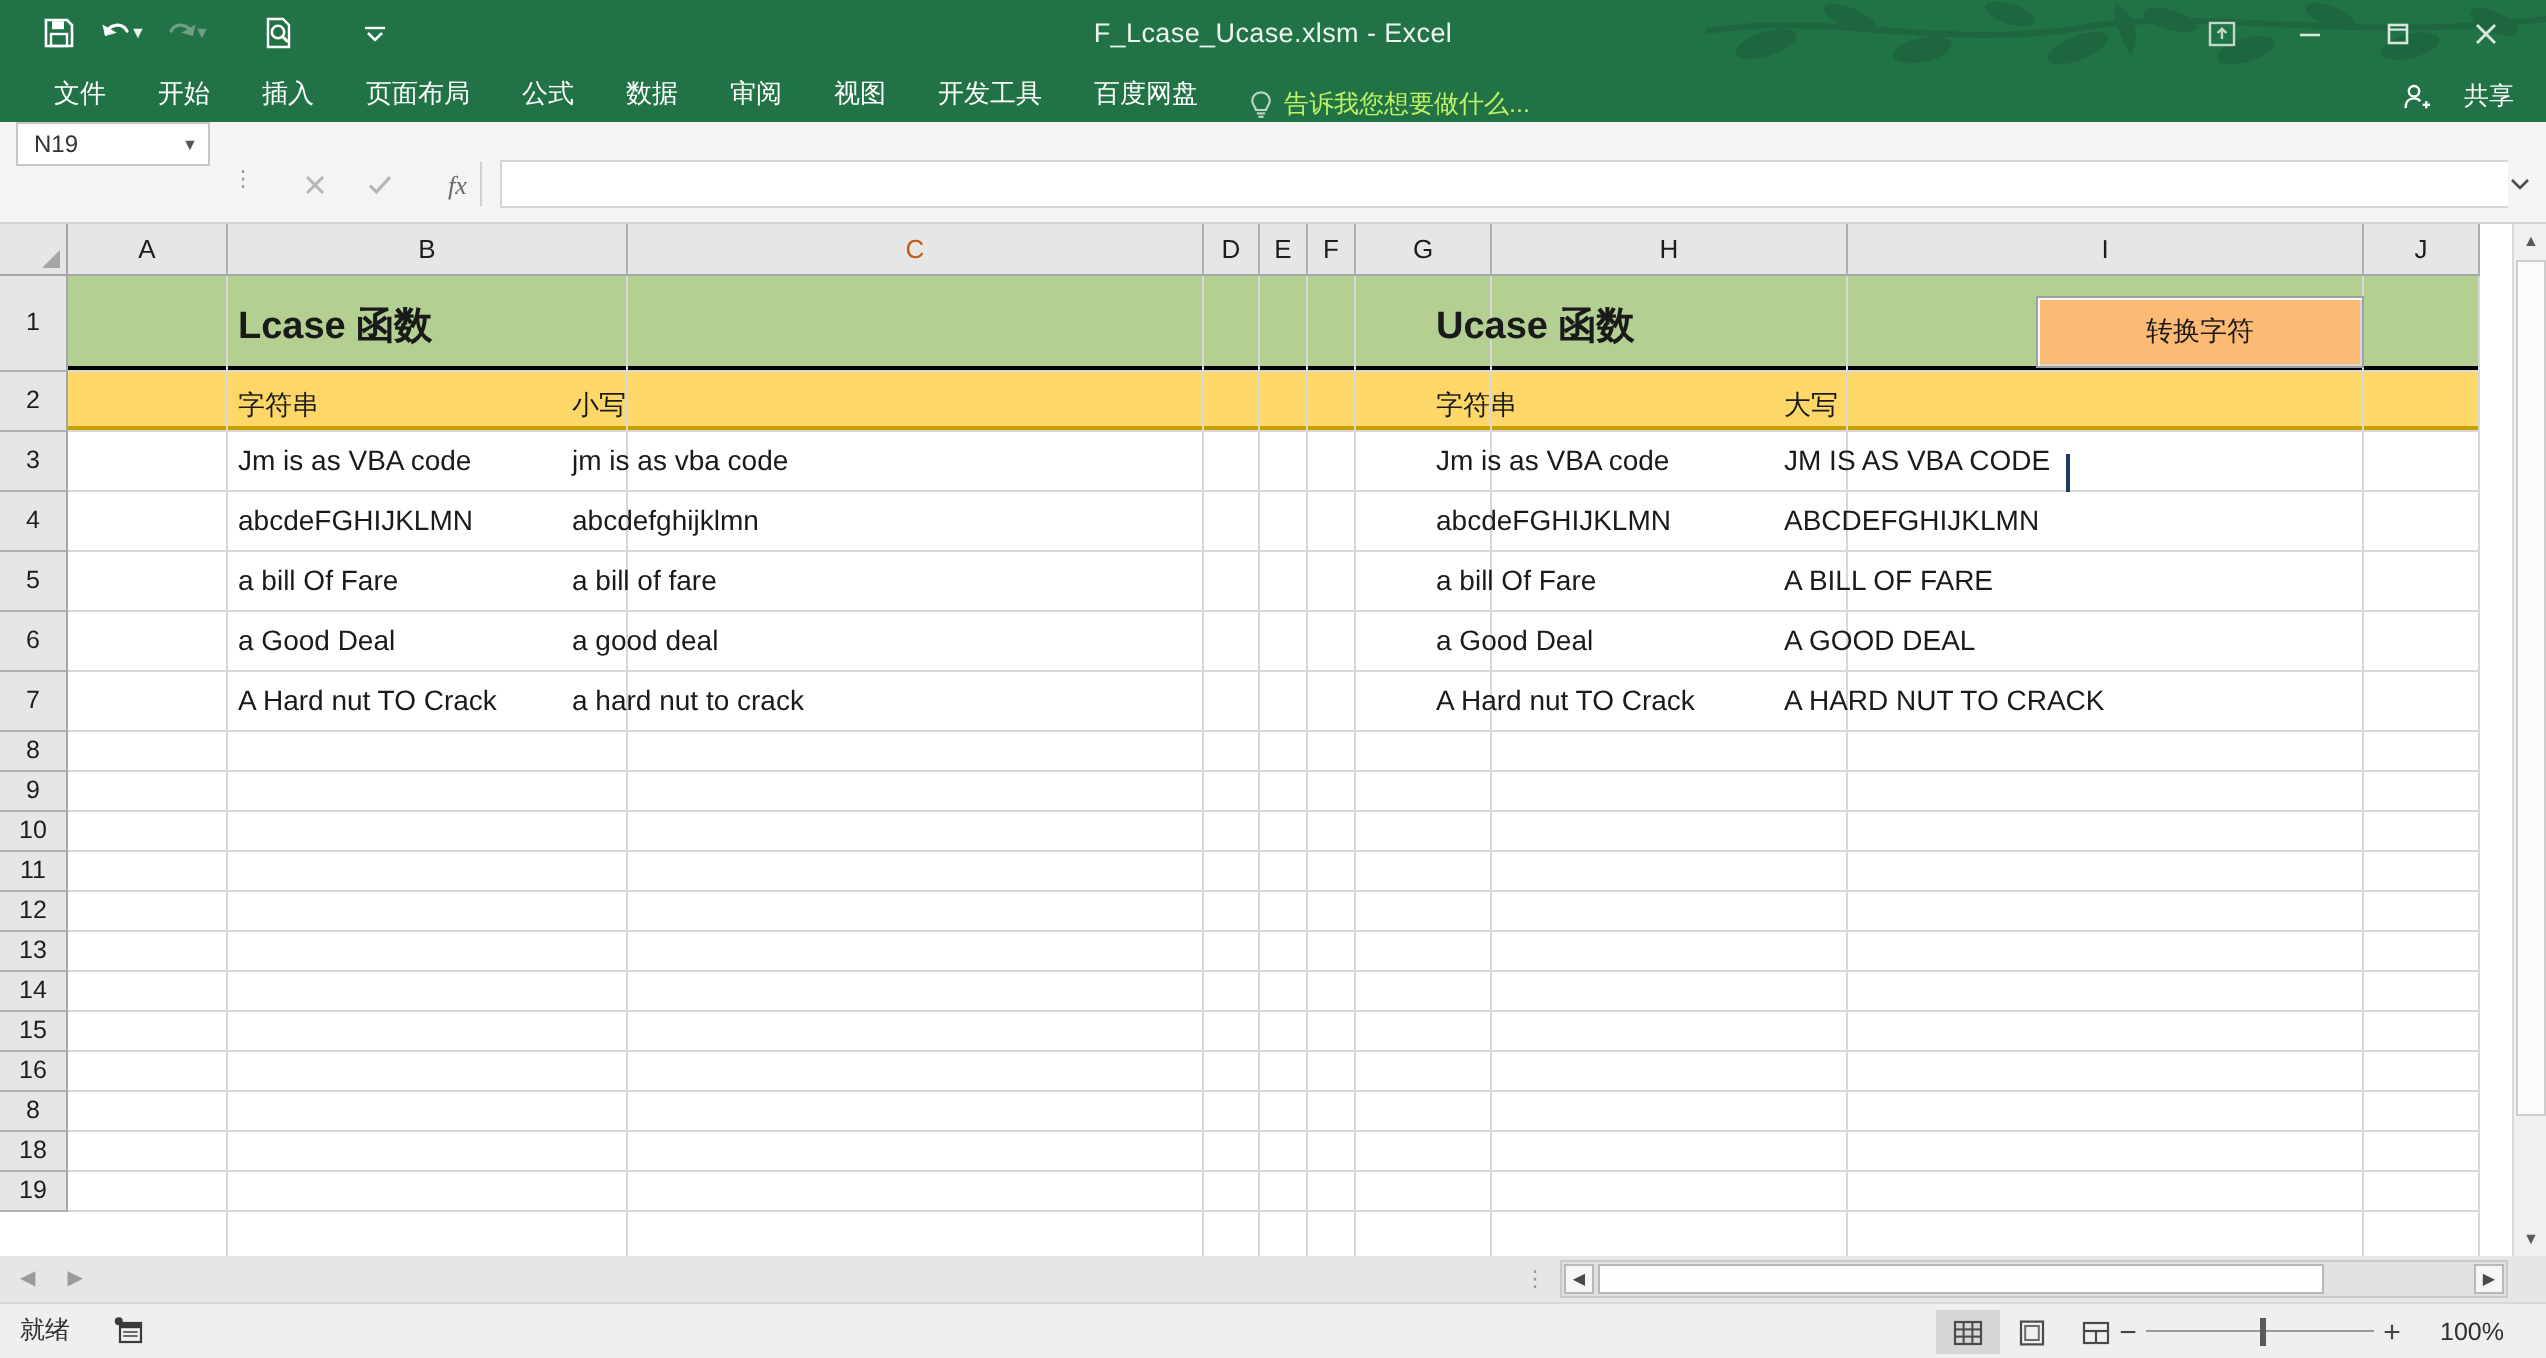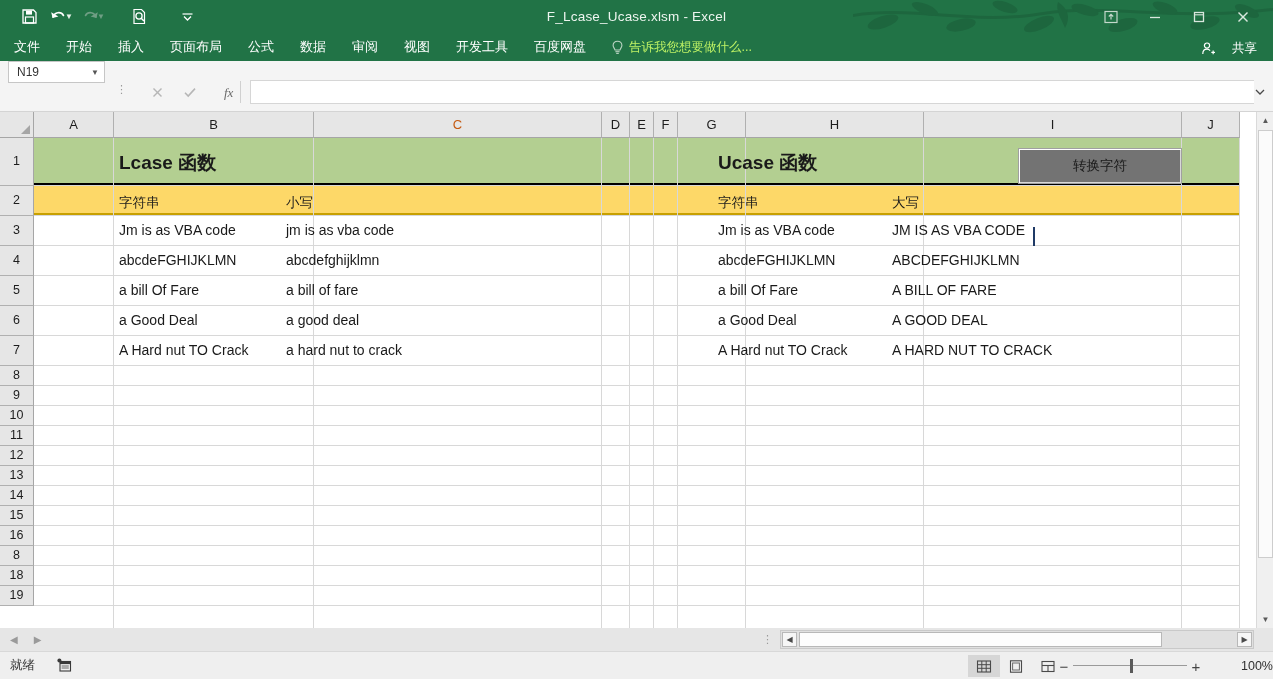--- a/index.html
+++ b/index.html
@@ -27,21 +27,21 @@
     position: absolute; left: 0; top: 0; width: 1273px; height: 33px;
     line-height: 33px; text-align: center;
     color: #edf5ef; font-size: 13.5px; letter-spacing: .2px;
   }
   #wincontrols { position: absolute; right: 8px; top: 0; height: 33px; display: flex; align-items: center; }
   .wc { width: 44px; height: 33px; display: flex; align-items: center; justify-content: center; }
 
   
   #ribbon-tabs {
     position: absolute; left: 0; top: 33px; width: 1273px; height: 28px;
-    background: #217346; display: flex; align-items: center; padding-left: 1px;
+    background: #217346; display: flex; align-items: flex-end; padding-left: 14px;
   }
   .rtab {
     height: 28px; line-height: 28px; padding: 0 13px;
     color: #ffffff; font-size: 13px; white-space: nowrap;
   }
   #tell-me { display: flex; align-items: center; gap: 5px; margin-left: 12px; color: #bef264; font-size: 12.5px; }
   #share-btn {
     position: absolute; right: 10px; top: 4px; height: 22px;
     display: flex; align-items: center; gap: 16px;
     color: #ffffff; font-size: 12.5px; padding: 0 6px;
@@ -110,21 +110,21 @@
   .band.green { background: #b3cf91; }
   .band.gold  { background: #fdd868; }
   .thickline { position: absolute; left: 0; width: 1206px; height: 3px; background: #000000; }
 
   .ctext { position: absolute; white-space: nowrap; font-size: 14px; color: #1a1a1a; }
   .ctext.big { font-size: 19px; font-weight: bold; }
   .ctext.hdr { font-size: 13.5px; color: #1a1a1a; }
 
   #macro-button {
     position: absolute; left: 984px; top: 10px; width: 164px; height: 36px;
-    background: #737373; border: 1px solid #a0a0a0;
+    background: #fdba74; border: 1px solid #a0a0a0;
     box-shadow: 1px 1px 0 #ffffff inset, -1px -1px 0 #d8d8d8 inset;
     display: flex; align-items: center; justify-content: center;
     font-size: 13.5px; color: #1a1a1a;
   }
 
   #ghost-tip {
     position: absolute; left: 963px; top: 113px; width: 160px; height: 24px;
     background: #e0e4e6; color: #c9cdd0; font-size: 12.5px;
     display: flex; align-items: center; justify-content: center; gap: 1px;
   }
@@ -164,21 +164,21 @@
   #status-text { margin-left: 10px; font-size: 12.5px; color: #303030; }
   #status-rec { margin-left: 22px; display: flex; align-items: center; }
   #view-btns { position: absolute; left: 968px; top: 3px; display: flex; gap: 0; }
   .vbtn { width: 32px; height: 22px; display: flex; align-items: center; justify-content: center; }
   .vbtn.active { background: #d6d6d6; }
   #zoom-ctl { position: absolute; left: 1055px; top: 3px; width: 150px; height: 22px; display: flex; align-items: center; }
   #zoom-minus, #zoom-plus { width: 18px; text-align: center; font-size: 15px; color: #444; }
   #zoom-track { position: relative; flex: 1; height: 22px; }
   #zoom-line { position: absolute; left: 0; top: 10px; width: 100%; height: 1px; background: #9a9a9a; }
   #zoom-mid { position: absolute; left: 50%; top: 4px; width: 3px; height: 14px; background: #5a5a5a; }
-  #zoom-pct { position: absolute; right: 0; top: 0; height: 28px; line-height: 28px; font-size: 12.5px; color: #303030; }
+  #zoom-pct { position: absolute; right: 21px; top: 0; height: 28px; line-height: 28px; font-size: 12.5px; color: #303030; }
 </style>
 </head>
 <body>
 
 <div id="titlebar">
   <svg id="title-deco" viewBox="0 0 420 33" preserveAspectRatio="none">
     <g fill="#1a5c38">
       <path d="M0 14 C60 4, 120 24, 190 12 C250 2, 320 20, 420 8 L420 11 C320 23, 250 5, 190 15 C120 27, 60 7, 0 17 Z"></path>
       <ellipse cx="30" cy="22" rx="16" ry="6" transform="rotate(-18 30 22)"></ellipse>
       <ellipse cx="72" cy="9" rx="14" ry="5" transform="rotate(22 72 9)"></ellipse>

